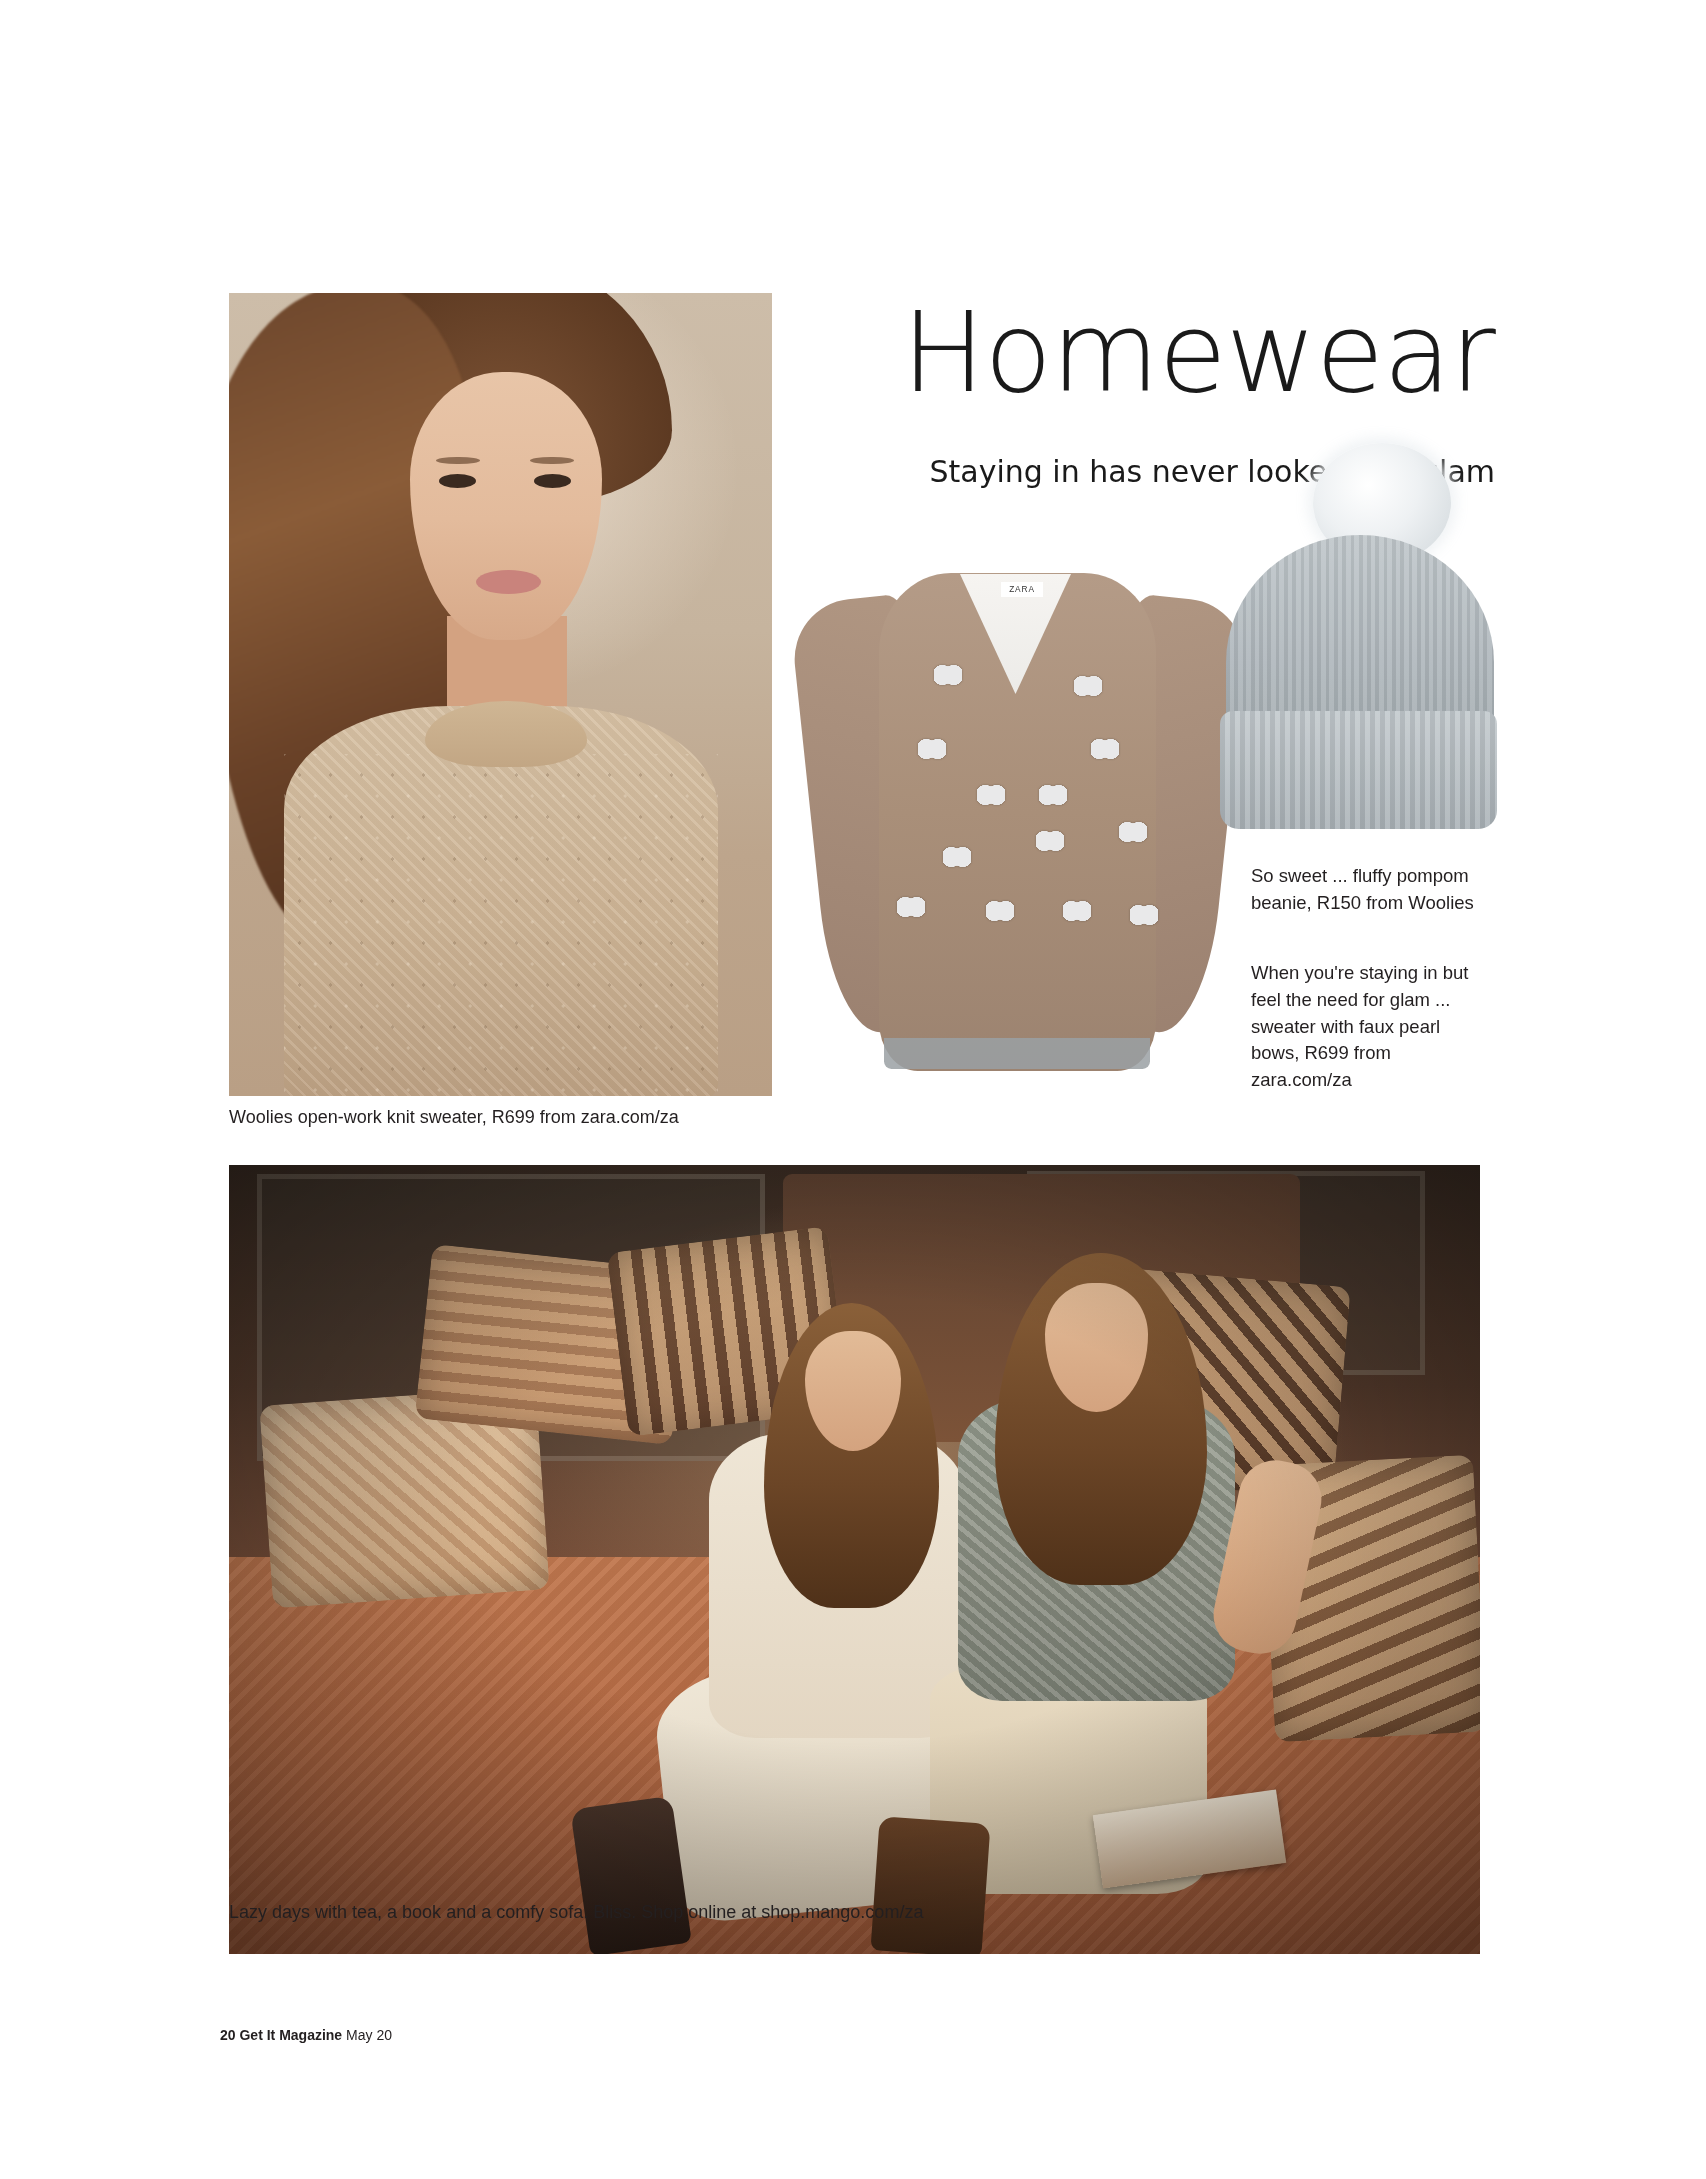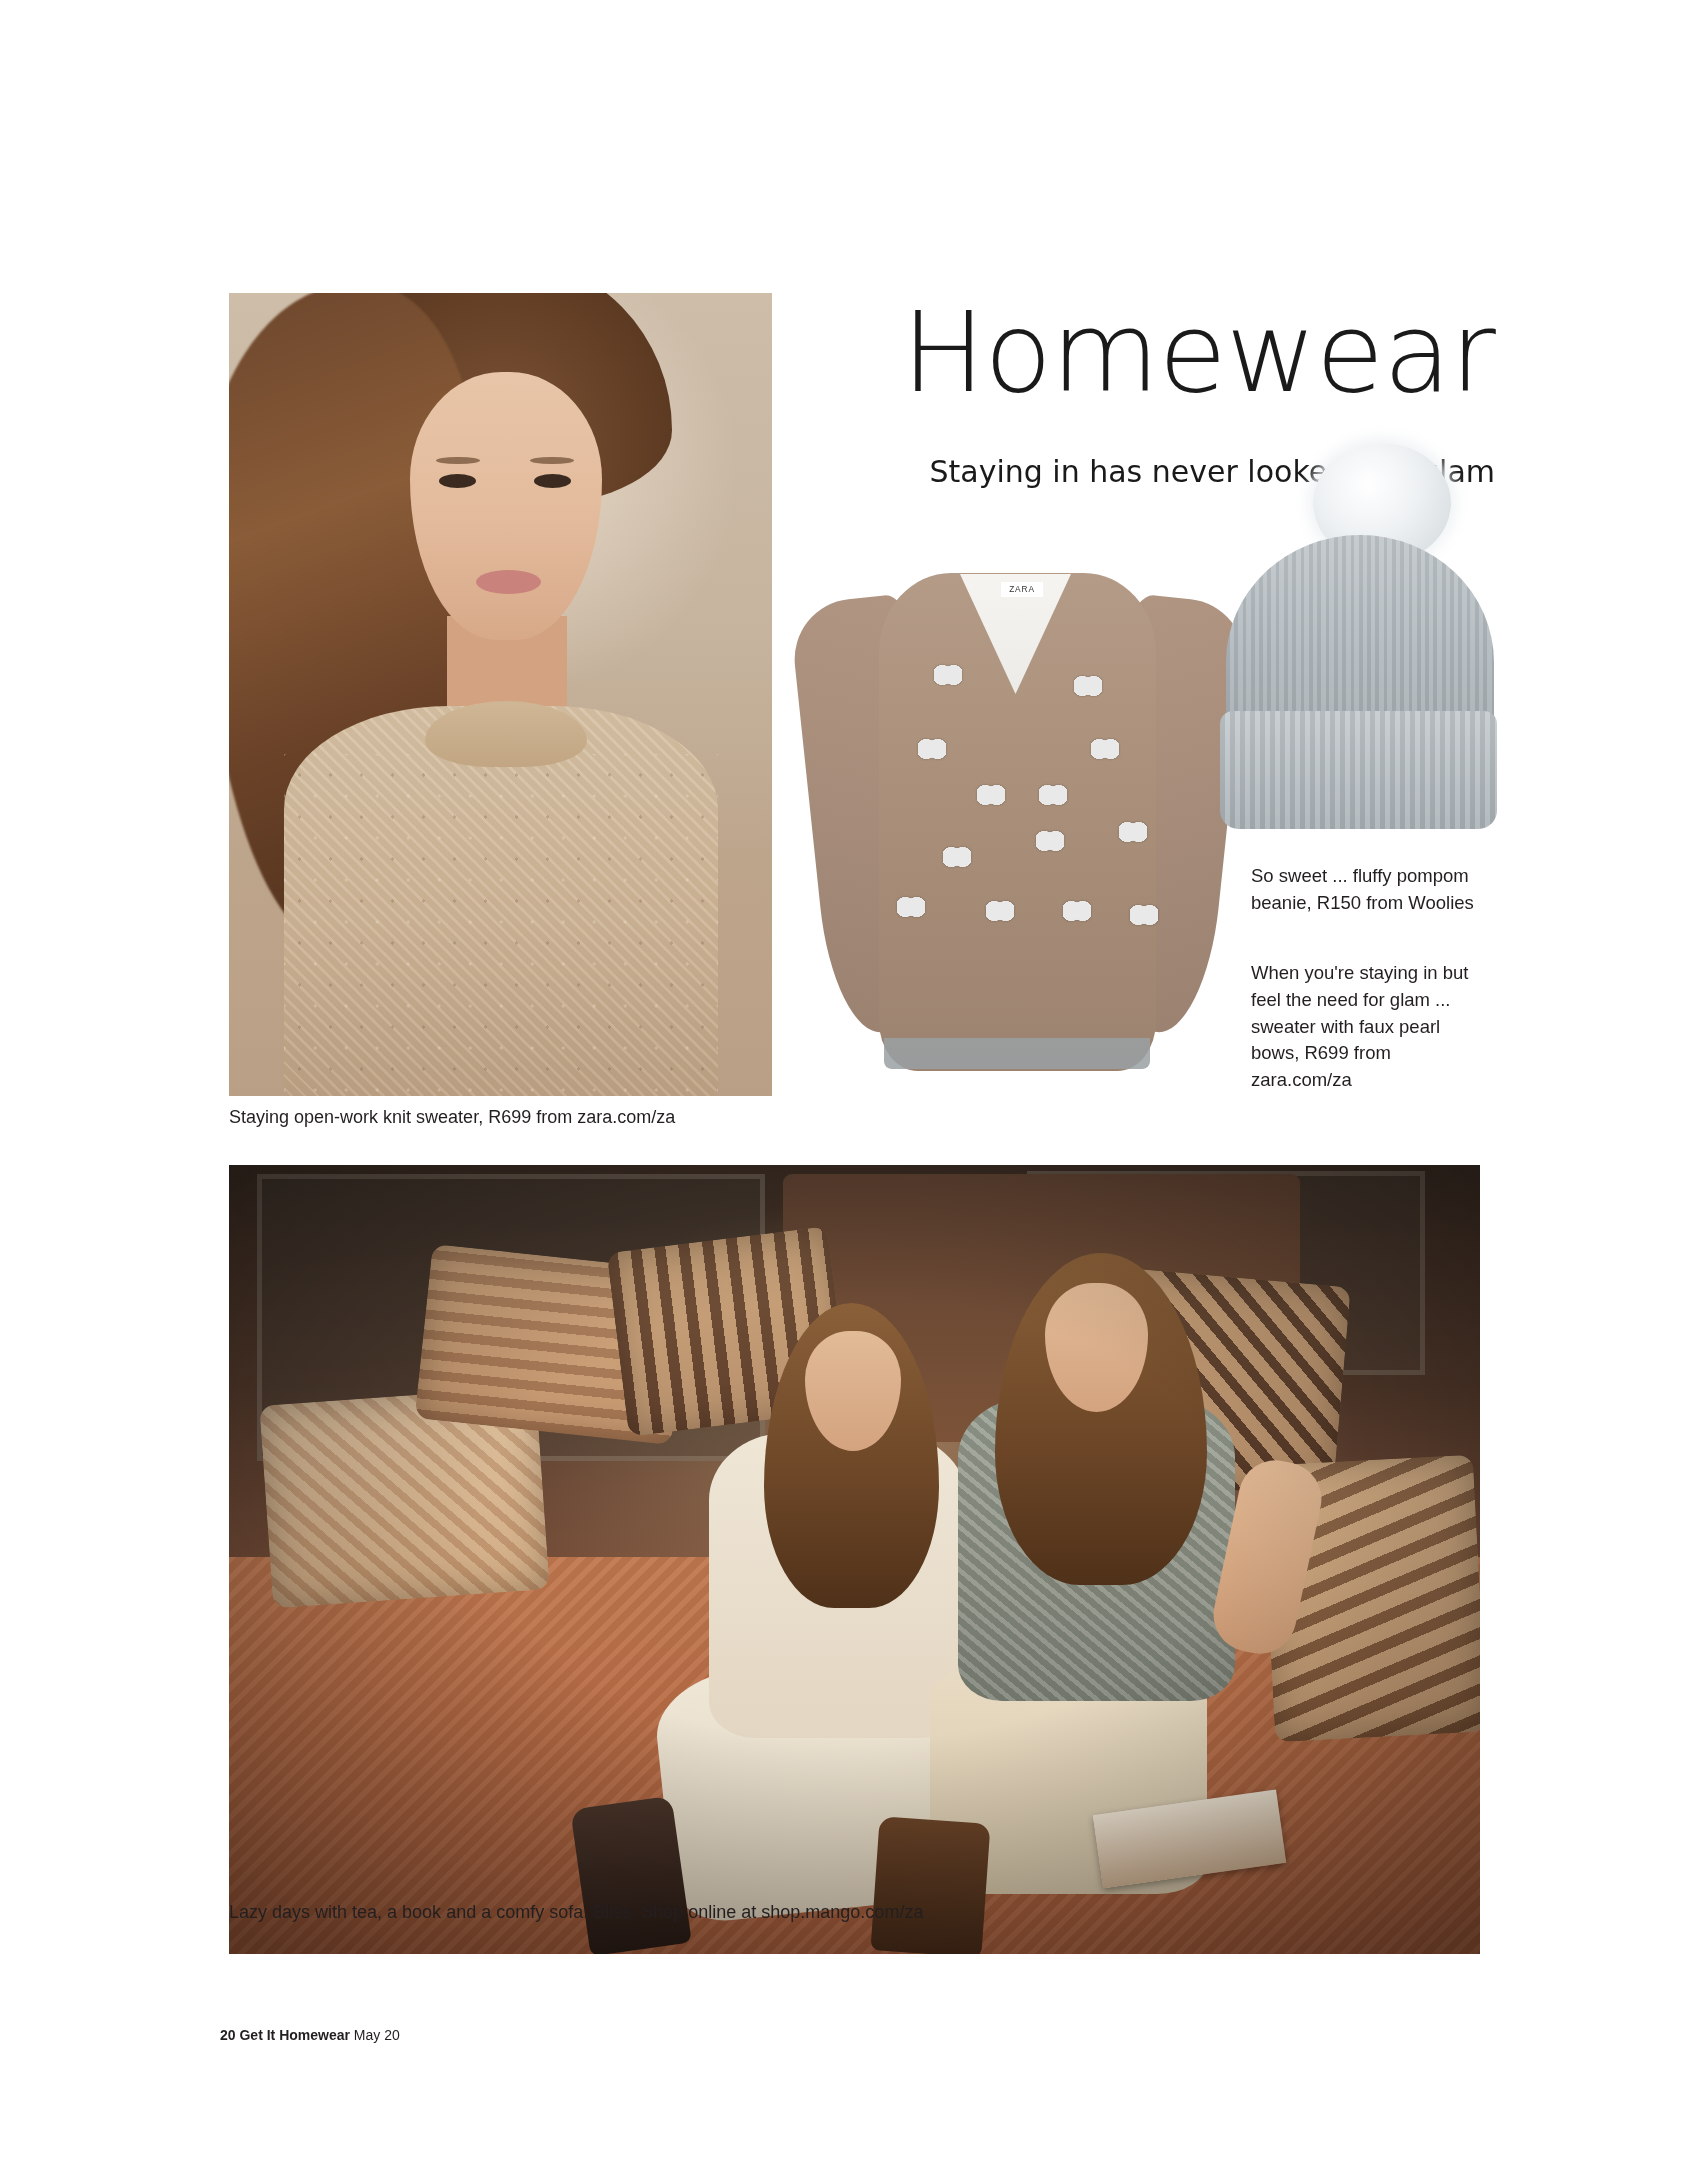--- a/index.html
+++ b/index.html
@@ -479,21 +479,21 @@
     <div class="pm-brow l"></div>
     <div class="pm-brow r"></div>
     <div class="pm-eye l"></div>
     <div class="pm-eye r"></div>
     <div class="pm-lips"></div>
     <div class="pm-sweater"></div>
     <div class="pm-knit-dots"></div>
     <div class="pm-collar"></div>
   </div>
 
-  <div class="cap-left">Staying open-work knit sweater, R699 from zara.com/za</div>
+  <div class="cap-left">Woolies open-work knit sweater, R699 from zara.com/za</div>
 
   <div class="headline">Homewear</div>
   <div class="subhead">Staying in has never looked this glam</div>
 
   <div class="prod-sweater">
     <div class="ps-sleeve-l"></div>
     <div class="ps-sleeve-r"></div>
     <div class="ps-body"></div>
     <div class="ps-vneck"></div>
     <div class="ps-label">ZARA</div>
@@ -550,18 +550,18 @@
     <div class="m2-boot"></div>
     <div class="book"></div>
 
     <div class="pb-vignette"></div>
   </div>
 
   <div class="cap-bottom">Lazy days with tea, a book and a comfy sofa. Bliss. Shop online at shop.mango.com/za</div>
 
   <div class="footer">
     <span class="pg">20</span>
-    <span class="mag">Get It Homewear</span>
+    <span class="mag">Get It Magazine</span>
     <span class="issue">May 20</span>
   </div>
 
 </div>
 
 
 </body></html>

